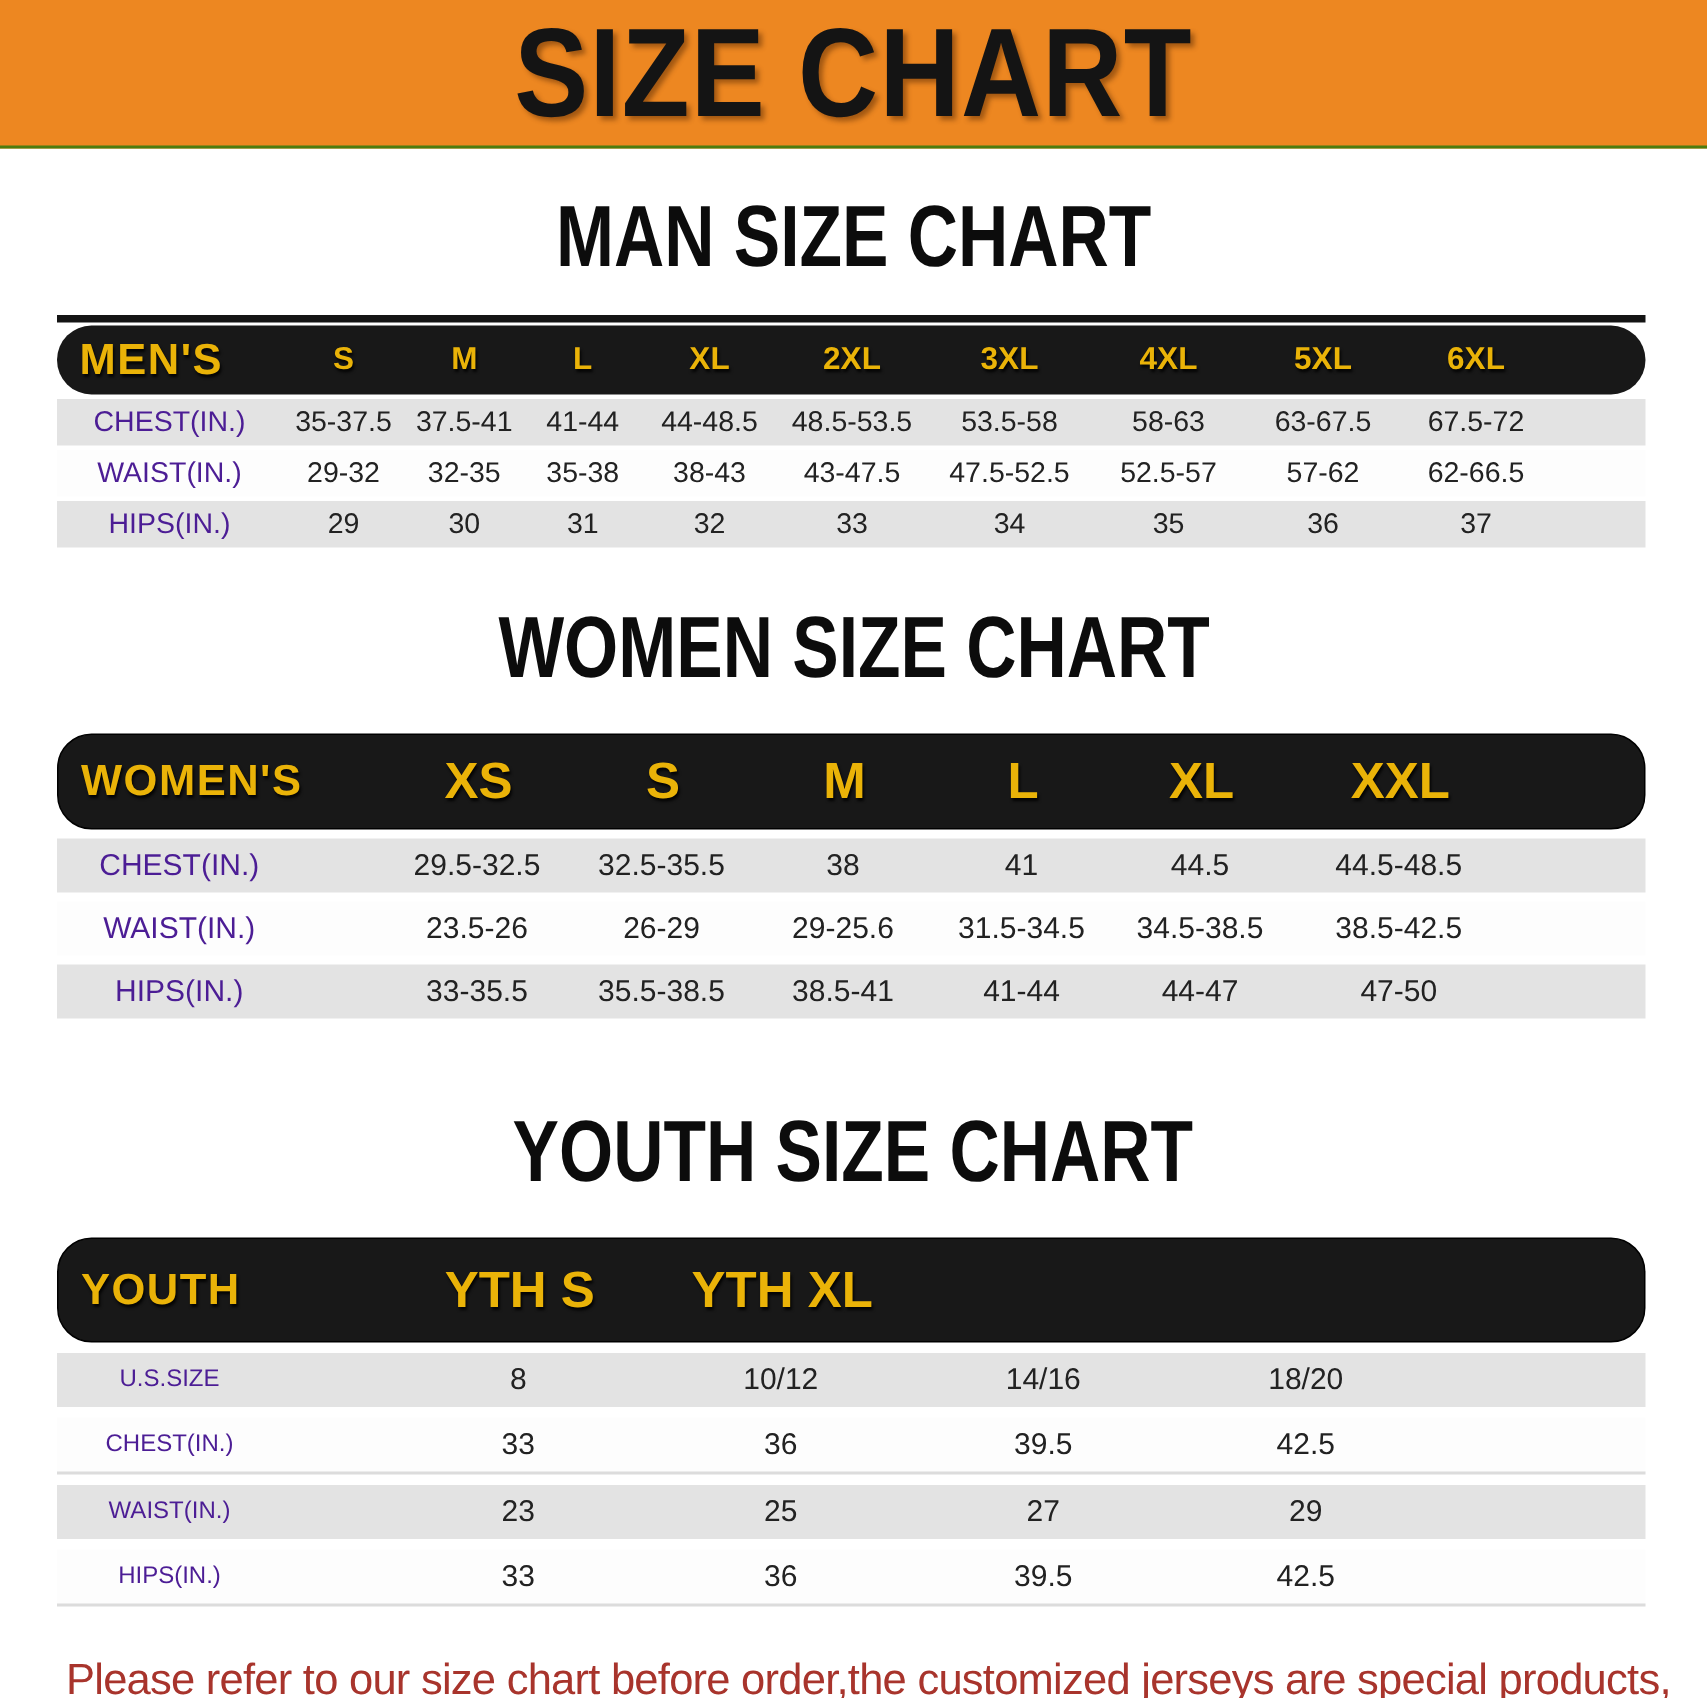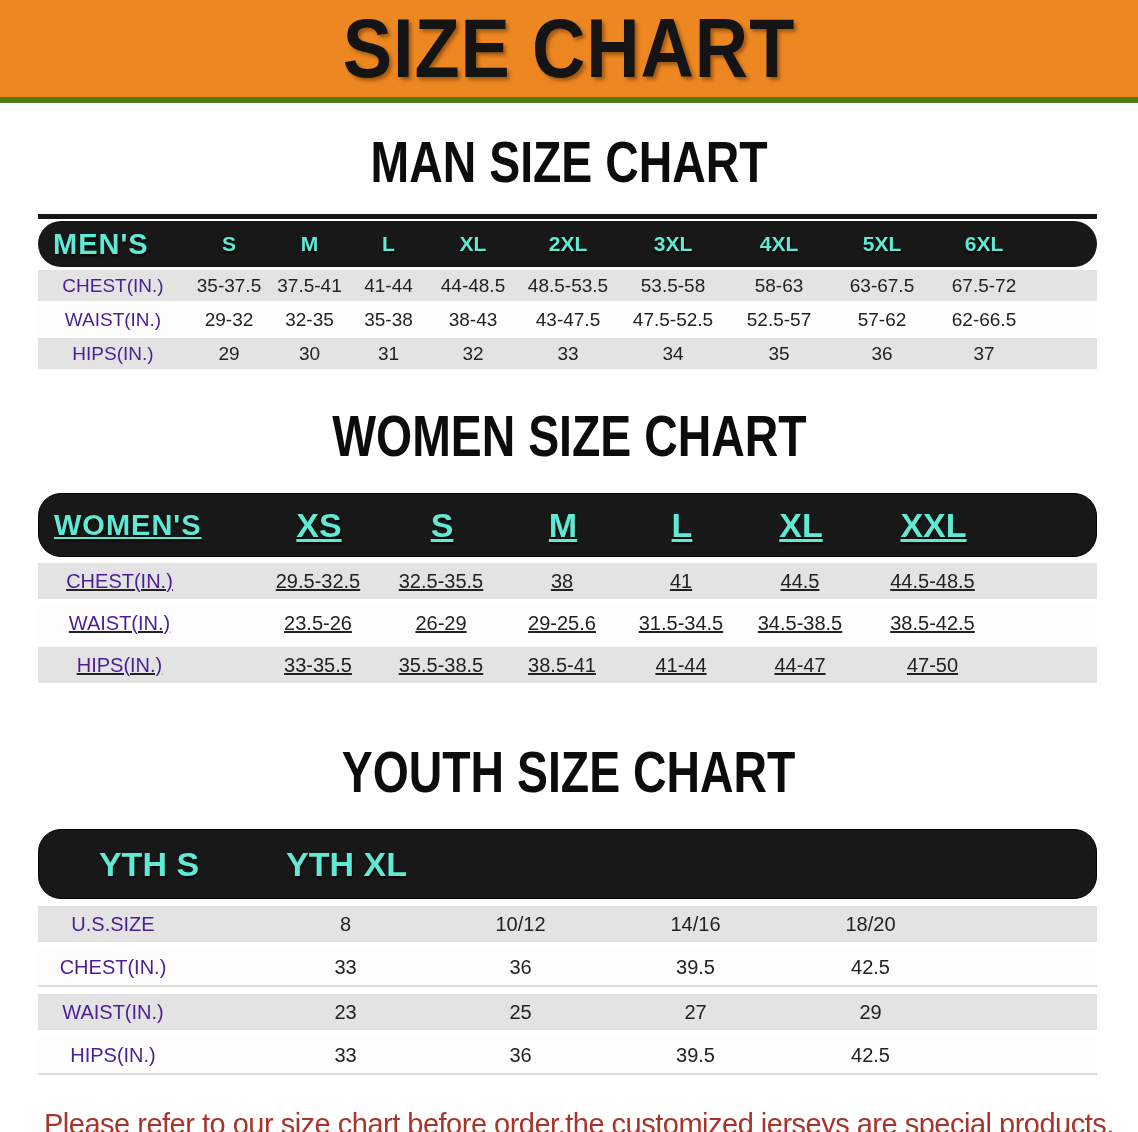--- a/index.html
+++ b/index.html
@@ -8,21 +8,21 @@
     background: #ffffff;
     width: 1138px;
     overflow-x: hidden;
     font-family: "Liberation Sans", sans-serif;
   }
 
   
   .banner {
     height: 97px;
     background: #ed8721;
-    border-bottom: 6px solid #4d7c0f;
+    border-bottom: 2px solid #4d7c0f;
     display: flex;
     align-items: center;
     justify-content: center;
   }
   .banner-title {
     display: inline-block;
     font-size: 84px;
     font-weight: bold;
     color: #141414;
     letter-spacing: 1px;
@@ -51,31 +51,31 @@
   
   .sz-table {
     width: 1059px;
     margin-left: 38px;
   }
   .sz-head, .sz-row {
     display: grid;
     align-items: center;
   }
   .men   .sz-head, .men   .sz-row { grid-template-columns: 150px 82px 79px 79px 90px 100px 110px 102px 104px 100px 1fr; }
-  .women .sz-head, .women .sz-row { grid-template-columns: 218px 124px 122px 120px 118px 120px 145px 1fr; text-decoration: underline; }
+  .women .sz-head, .women .sz-row { grid-template-columns: 218px 124px 122px 120px 118px 120px 145px 1fr; }
   .youth .sz-head, .youth .sz-row { grid-template-columns: 220px 175px 175px 175px 175px 1fr; }
 
   .topline {
     height: 5px;
     background: #141414;
     margin-bottom: 2px;
   }
   .sz-head {
     background: #181818;
-    color: #5eead4;
+    color: #eab308;
     border-radius: 23px;
   }
   .men   .sz-head { height: 46px; }
   .women .sz-head { height: 62px; border: 1px solid #000; width: 1057px; }
   .youth .sz-head { height: 68px; border: 1px solid #000; width: 1057px; }
 
   .head-label {
     font-size: 29px;
     font-weight: bold;
     padding-left: 15px;
@@ -103,21 +103,21 @@
   .sz-row.white { background: #fdfdfd; }
   .youth .sz-row.white { border-bottom: 2px solid #dcdcdc; }
 
   .row-label {
     text-align: center;
     color: #4c1d95;
     white-space: nowrap;
   }
   .men   .row-label { font-size: 19px; }
   .women .row-label { font-size: 20px; padding-right: 55px; }
-  .youth .row-label { font-size: 20px; padding-right: 70px; }
+  .youth .row-label { font-size: 16px; padding-right: 70px; }
 
   .cell {
     text-align: center;
     white-space: nowrap;
   }
   .spacer {  }
 
   
   .disclaimer {
     margin-top: 24px;
@@ -246,20 +246,21 @@
     <div class="spacer"></div>
   </div>
 </div>
 
 <div class="section-heading heading-youth">
   <span class="condensed">YOUTH SIZE CHART</span>
 </div>
 
 <div class="sz-table youth">
   <div class="sz-head">
+    <div class="head-label">YOUTH</div>
     <div class="head-size">YTH S</div>
     <div class="head-size">YTH XL</div>
     <div class="spacer"></div>
   </div>
   <div class="sz-row gray">
     <div class="row-label">U.S.SIZE</div>
     <div class="cell">8</div>
     <div class="cell">10/12</div>
     <div class="cell">14/16</div>
     <div class="cell">18/20</div>

